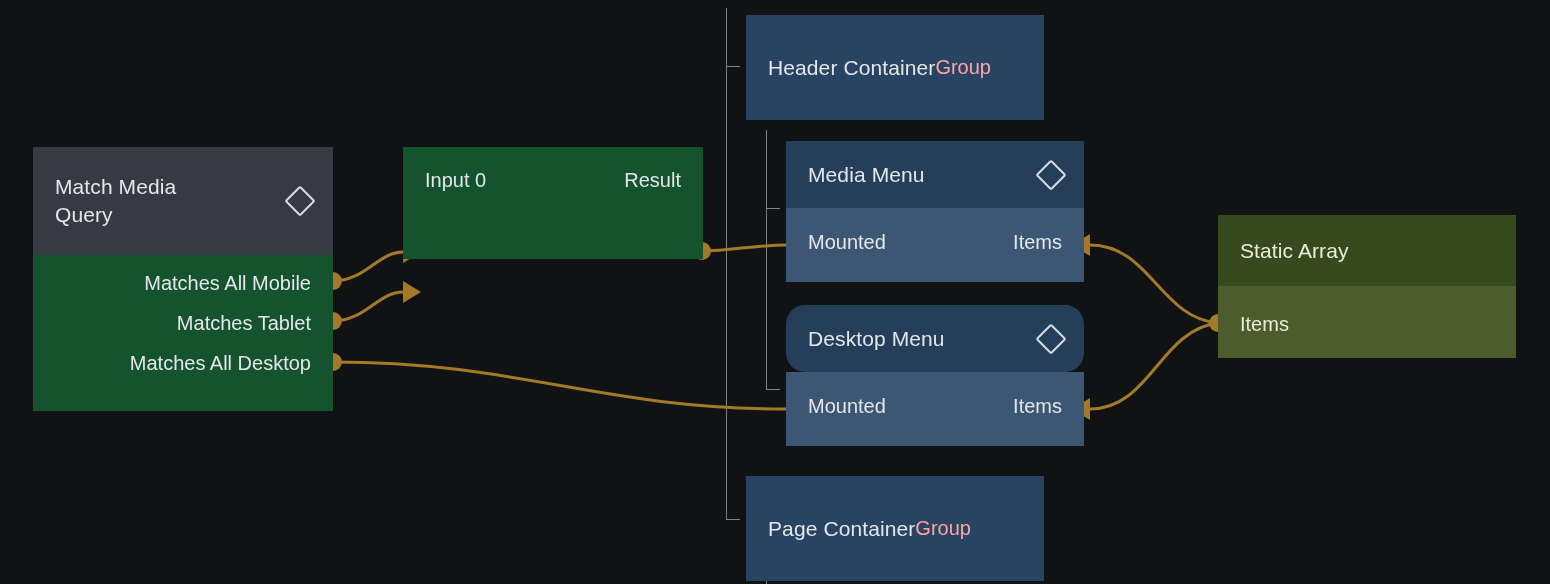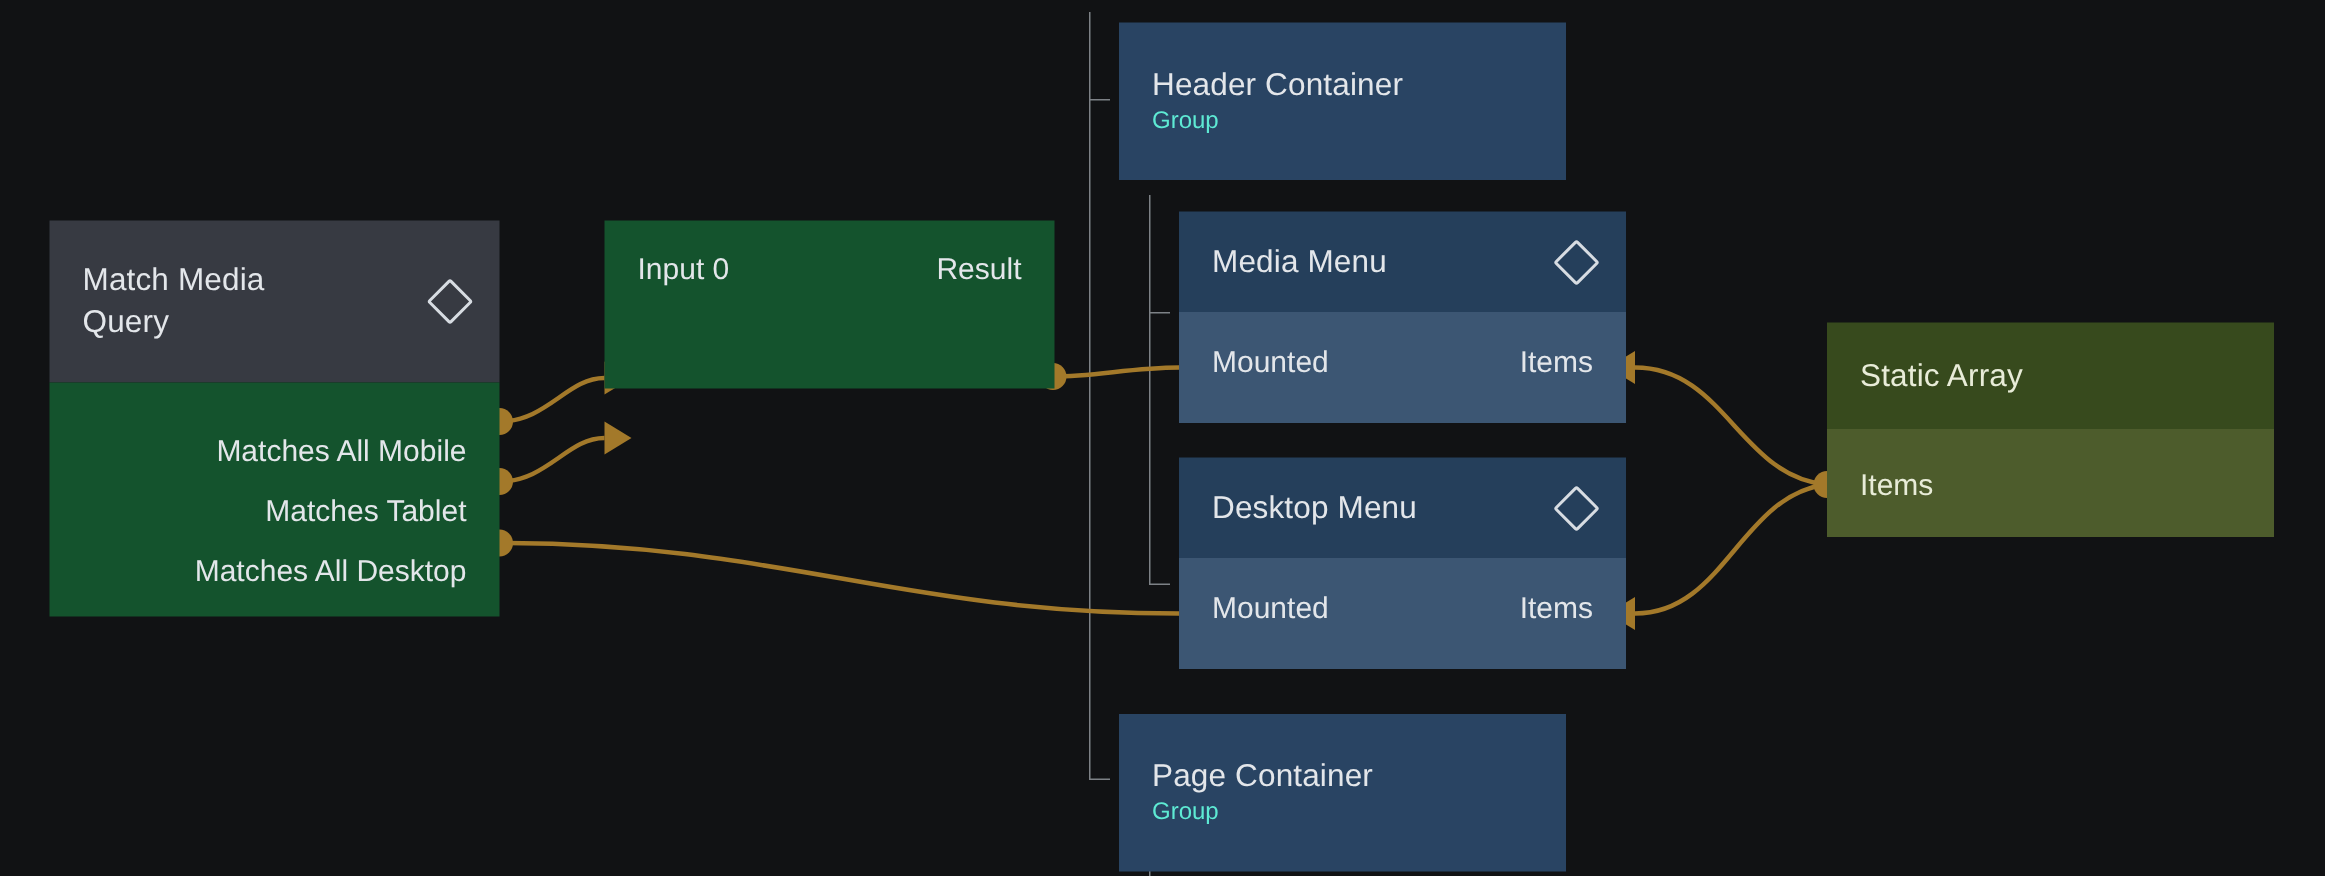--- a/index.html
+++ b/index.html
@@ -33,27 +33,27 @@
     padding: 0 22px;
   }
   .node-title {
     font-size: 21px;
     line-height: 1.32;
     color: #e3e6ea;
     letter-spacing: .1px;
     white-space: pre-line;
   }
   .node-subtitle {
-    font-size: 16px;
+    font-size: 20px;
     line-height: 1.3;
-    color: #5eead4;
+    color: #fca5a5;
   }
   .node-header-stack {
     display: flex;
-    flex-direction: column;
+    flex-direction: row;
     justify-content: center;
   }
   .node-body {
     box-sizing: border-box;
     position: relative;
   }
 
   
   .port-row {
     box-sizing: border-box;
@@ -160,21 +160,21 @@
   </svg>
 
   <div class="node theme-gray" style="left:33px; top:147px; width:300px;">
     <div class="node-header" style="height:108px;">
       <div class="node-header-stack">
         <div class="node-title">Match Media
 Query</div>
       </div>
       <div class="diamond"></div>
     </div>
-    <div class="node-body" style="height:156px; padding-top:26px;">
+    <div class="node-body" style="height:156px; padding-top:8px;">
       <div class="port-row only-right">
         <span class="right-label">Matches All Mobile</span>
       </div>
       <div class="port-row only-right">
         <span class="right-label">Matches Tablet</span>
       </div>
       <div class="port-row only-right">
         <span class="right-label">Matches All Desktop</span>
       </div>
     </div>
@@ -207,21 +207,21 @@
     </div>
     <div class="node-body" style="height:74px; padding-top:14px;">
       <div class="port-row">
         <span class="left-label">Mounted</span>
         <span class="right-label">Items</span>
       </div>
     </div>
   </div>
 
   <div class="node theme-blue2" style="left:786px; top:305px; width:298px;">
-    <div class="node-header" style="height:67px;">
+    <div class="node-header" style="height:67px;border-radius:19px;">
       <div class="node-header-stack">
         <div class="node-title">Desktop Menu</div>
       </div>
       <div class="diamond"></div>
     </div>
     <div class="node-body" style="height:74px; padding-top:14px;">
       <div class="port-row">
         <span class="left-label">Mounted</span>
         <span class="right-label">Items</span>
       </div>

